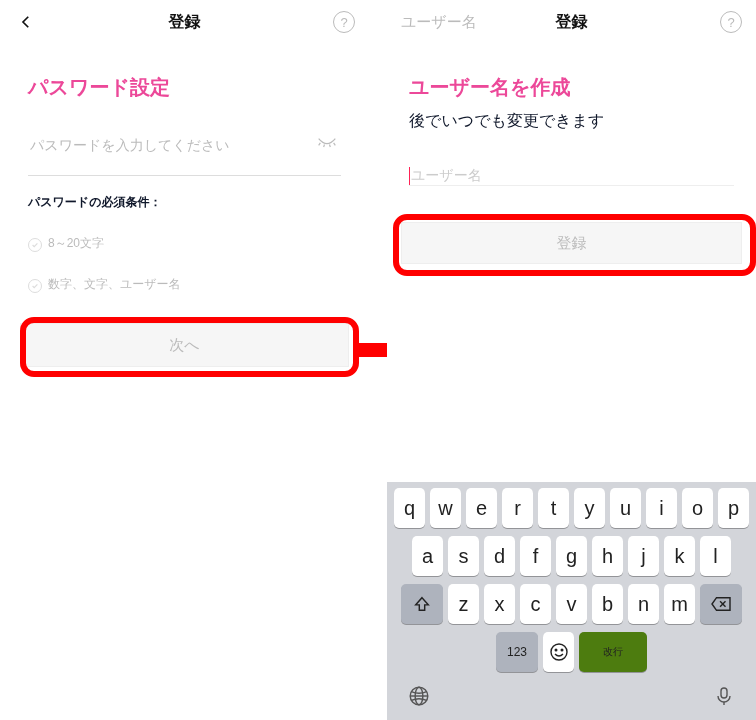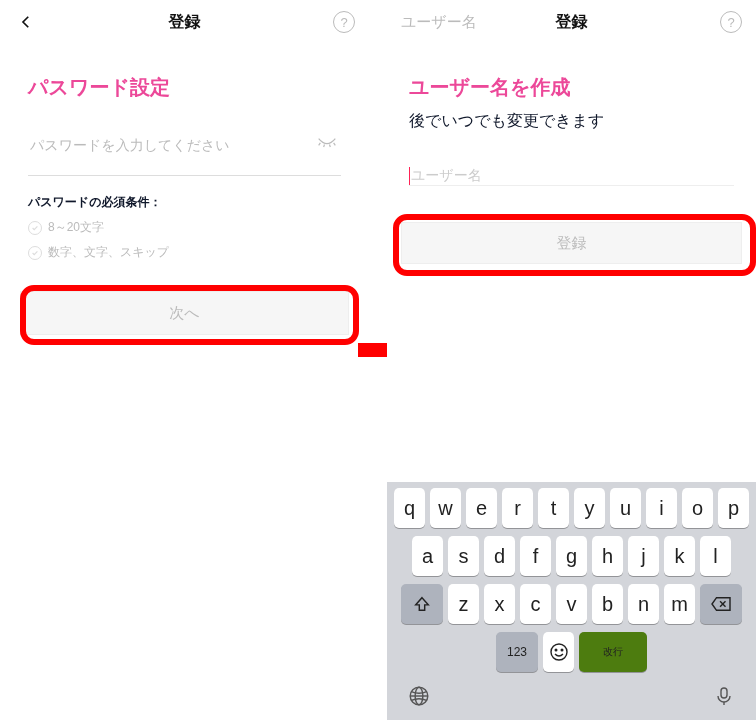--- a/index.html
+++ b/index.html
@@ -18,21 +18,21 @@
   .content { padding: 20px 28px 0 28px; }
   .heading { font-size: 20px; font-weight: 700; color: #ec4899; margin-top: 10px; }
   .subheading { font-size: 16px; color: #0f172a; margin-top: 10px; }
 
   .input-wrap { position: relative; margin-top: 28px; }
   .input-line { width: 100%; border: none; border-bottom: 1px solid #ddd; padding: 8px 28px 22px 2px; font-size: 14px; outline: none; background: transparent; }
   .input-line::placeholder { color: #bbb; }
   .eye-icon { position: absolute; right: 4px; top: 6px; width: 20px; height: 14px; color: #bbb; }
 
   .req-title { font-size: 12px; font-weight: 700; color: #0f172a; margin-top: 18px; }
-  .req-item { display: flex; align-items: center; margin-top: 8px; font-size: 12px; color: #bbb; }
+  .req-item { display: flex; align-items: flex-end; margin-top: 24px; font-size: 12px; color: #bbb; }
   .req-item .check { width: 14px; height: 14px; border: 1px solid #ddd; border-radius: 50%; margin-right: 6px; display: flex; align-items: center; justify-content: center; }
   .req-item .check svg { width: 8px; height: 8px; stroke: #ddd; }
 
   .big-btn-wrap { position: relative; margin-top: 30px; padding: 0 20px; }
   .big-btn { width: 100%; height: 44px; background: #f6f6f6; border: 1px solid #eee; font-size: 15px; color: #bbb; display: flex; align-items: center; justify-content: center; }
   .red-ring { position: absolute; border: 6px solid #f00; border-radius: 14px; pointer-events: none; }
   .red-ring-left { left: 20px; right: 10px; top: -6px; height: 60px; }
   .red-ring-right { left: 6px; right: 0px; top: -8px; height: 62px; }
 
   .arrow { position: absolute; left: 358px; top: 335px; width: 58px; height: 30px; }
@@ -94,21 +94,21 @@
           </svg>
         </span>
       <span>8～20文字</span>
     </div>
     <div class="req-item">
       <span class="check">
           <svg viewBox="0 0 10 10" fill="none" stroke-width="1.5">
             <polyline points="2 5 4 7 8 3"></polyline>
           </svg>
         </span>
-      <span>数字、文字、スキップ</span>
+      <span>数字、文字、ユーザー名</span>
     </div>
   </div>
   <div class="big-btn-wrap">
     <div class="big-btn">次へ</div>
     <div class="red-ring red-ring-left"></div>
   </div>
 </div>
 
 <div class="arrow">
   <svg viewBox="0 0 58 30">

